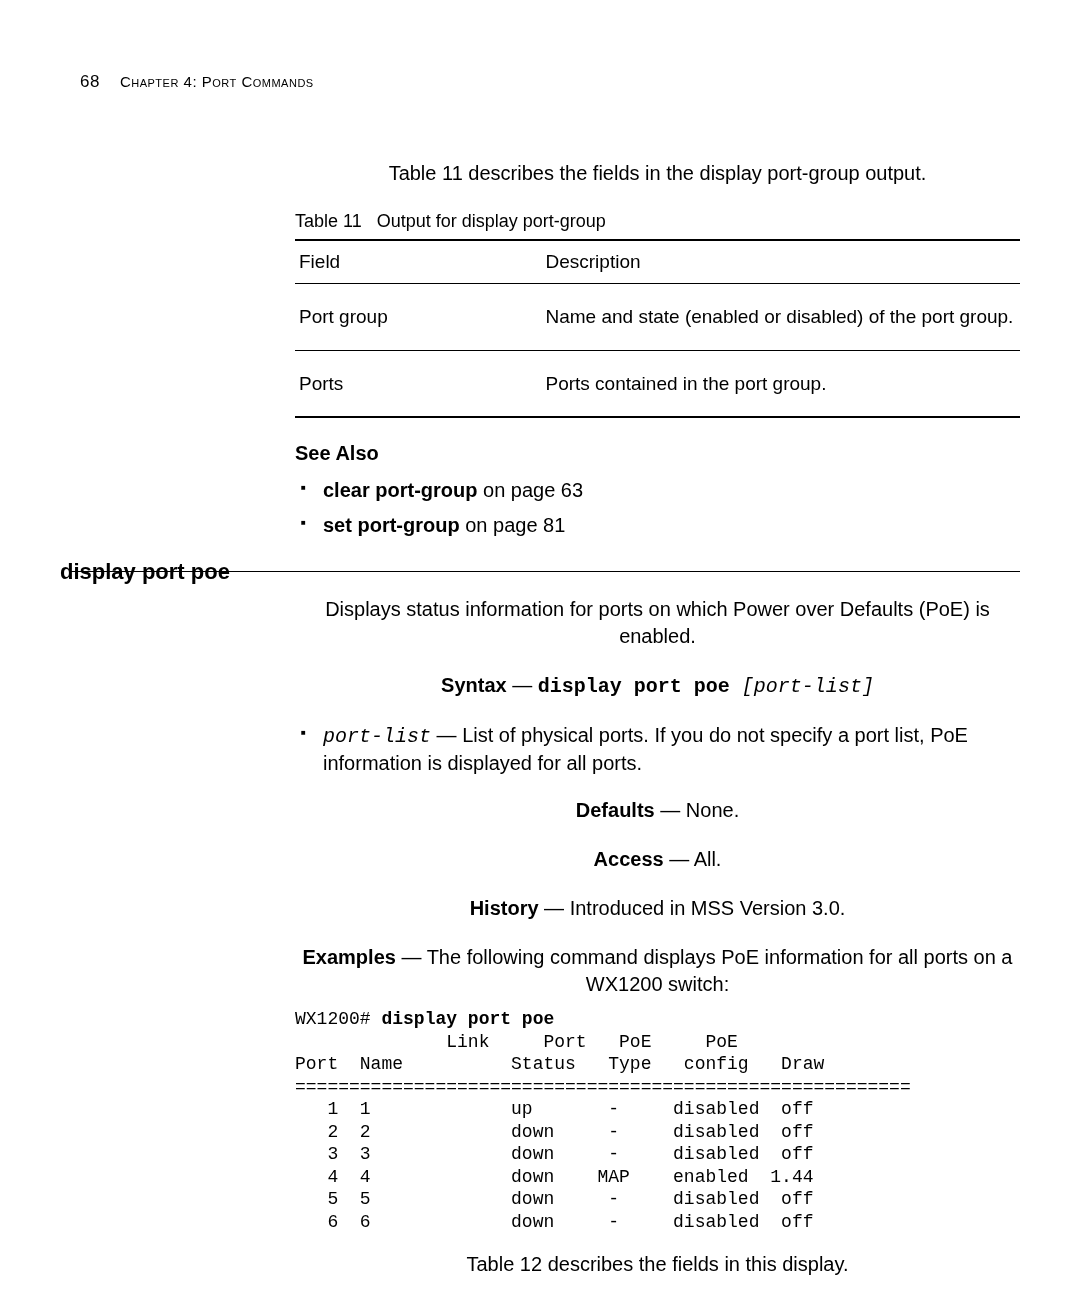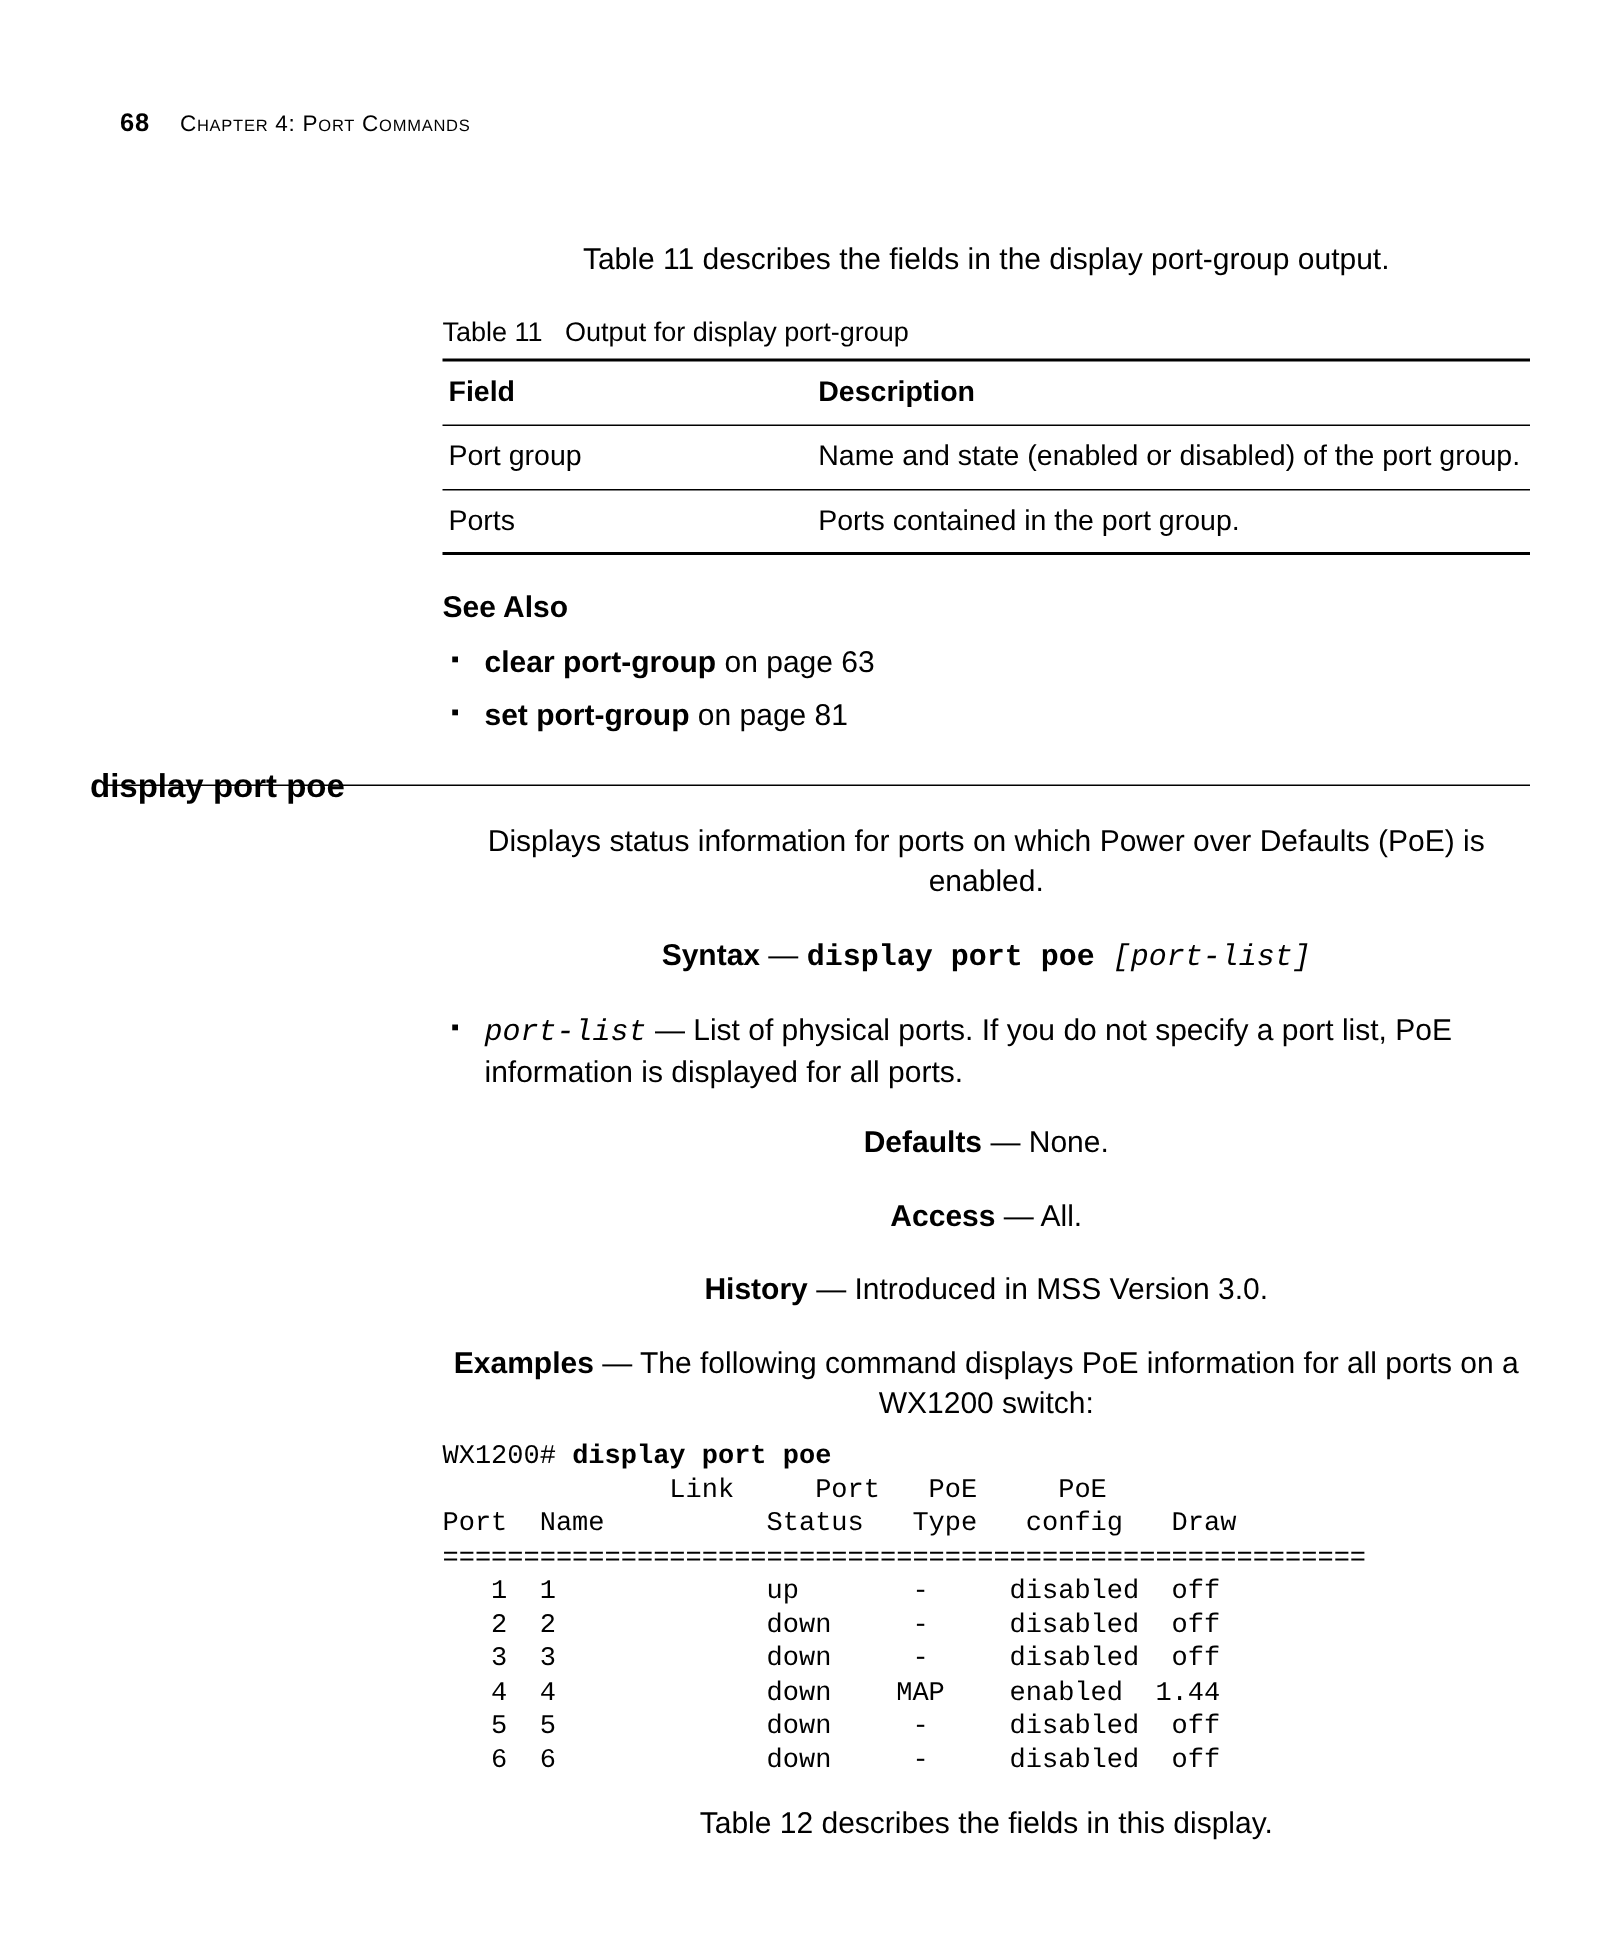--- a/index.html
+++ b/index.html
@@ -21,21 +21,21 @@
   .running-head {
     display: flex;
     align-items: baseline;
     gap: 20px;
     font-size: 15px;
     letter-spacing: 0.5px;
     margin-left: 20px;
     margin-bottom: 68px;
   }
   .running-head .pnum {
-    font-weight: 700;
+    font-weight: 400;
     font-size: 17px;
     text-align: center;
   }
   .running-head .chap {
     font-variant: small-caps;
     font-size: 15px;
   }
   .two-col {
     display: grid;
     grid-template-columns: 225px 1fr;
@@ -58,28 +58,28 @@
   }
   .table-caption b { font-weight: 400; }
   table.output {
     width: 100%;
     border-collapse: collapse;
     font-size: 19px;
     margin-bottom: 22px;
   }
   table.output th {
     text-align: left;
-    font-weight: 700;
+    font-weight: 400;
     border-top: 2px solid #000;
     border-bottom: 1.5px solid #000;
     padding: 8px 4px;
   }
   table.output td {
     border-bottom: 1px solid #000;
-    padding: 8px 4px;
+    padding: 20px 4px;
     vertical-align: top;
   }
   table.output tr:last-child td { border-bottom: 2px solid #000; }
   table.output td.fcol { width: 34%; }
   .sub-head {
     font-weight: 700;
     font-size: 20px;
     margin: 8px 0 10px 0;
   }
   ul.bullets {

